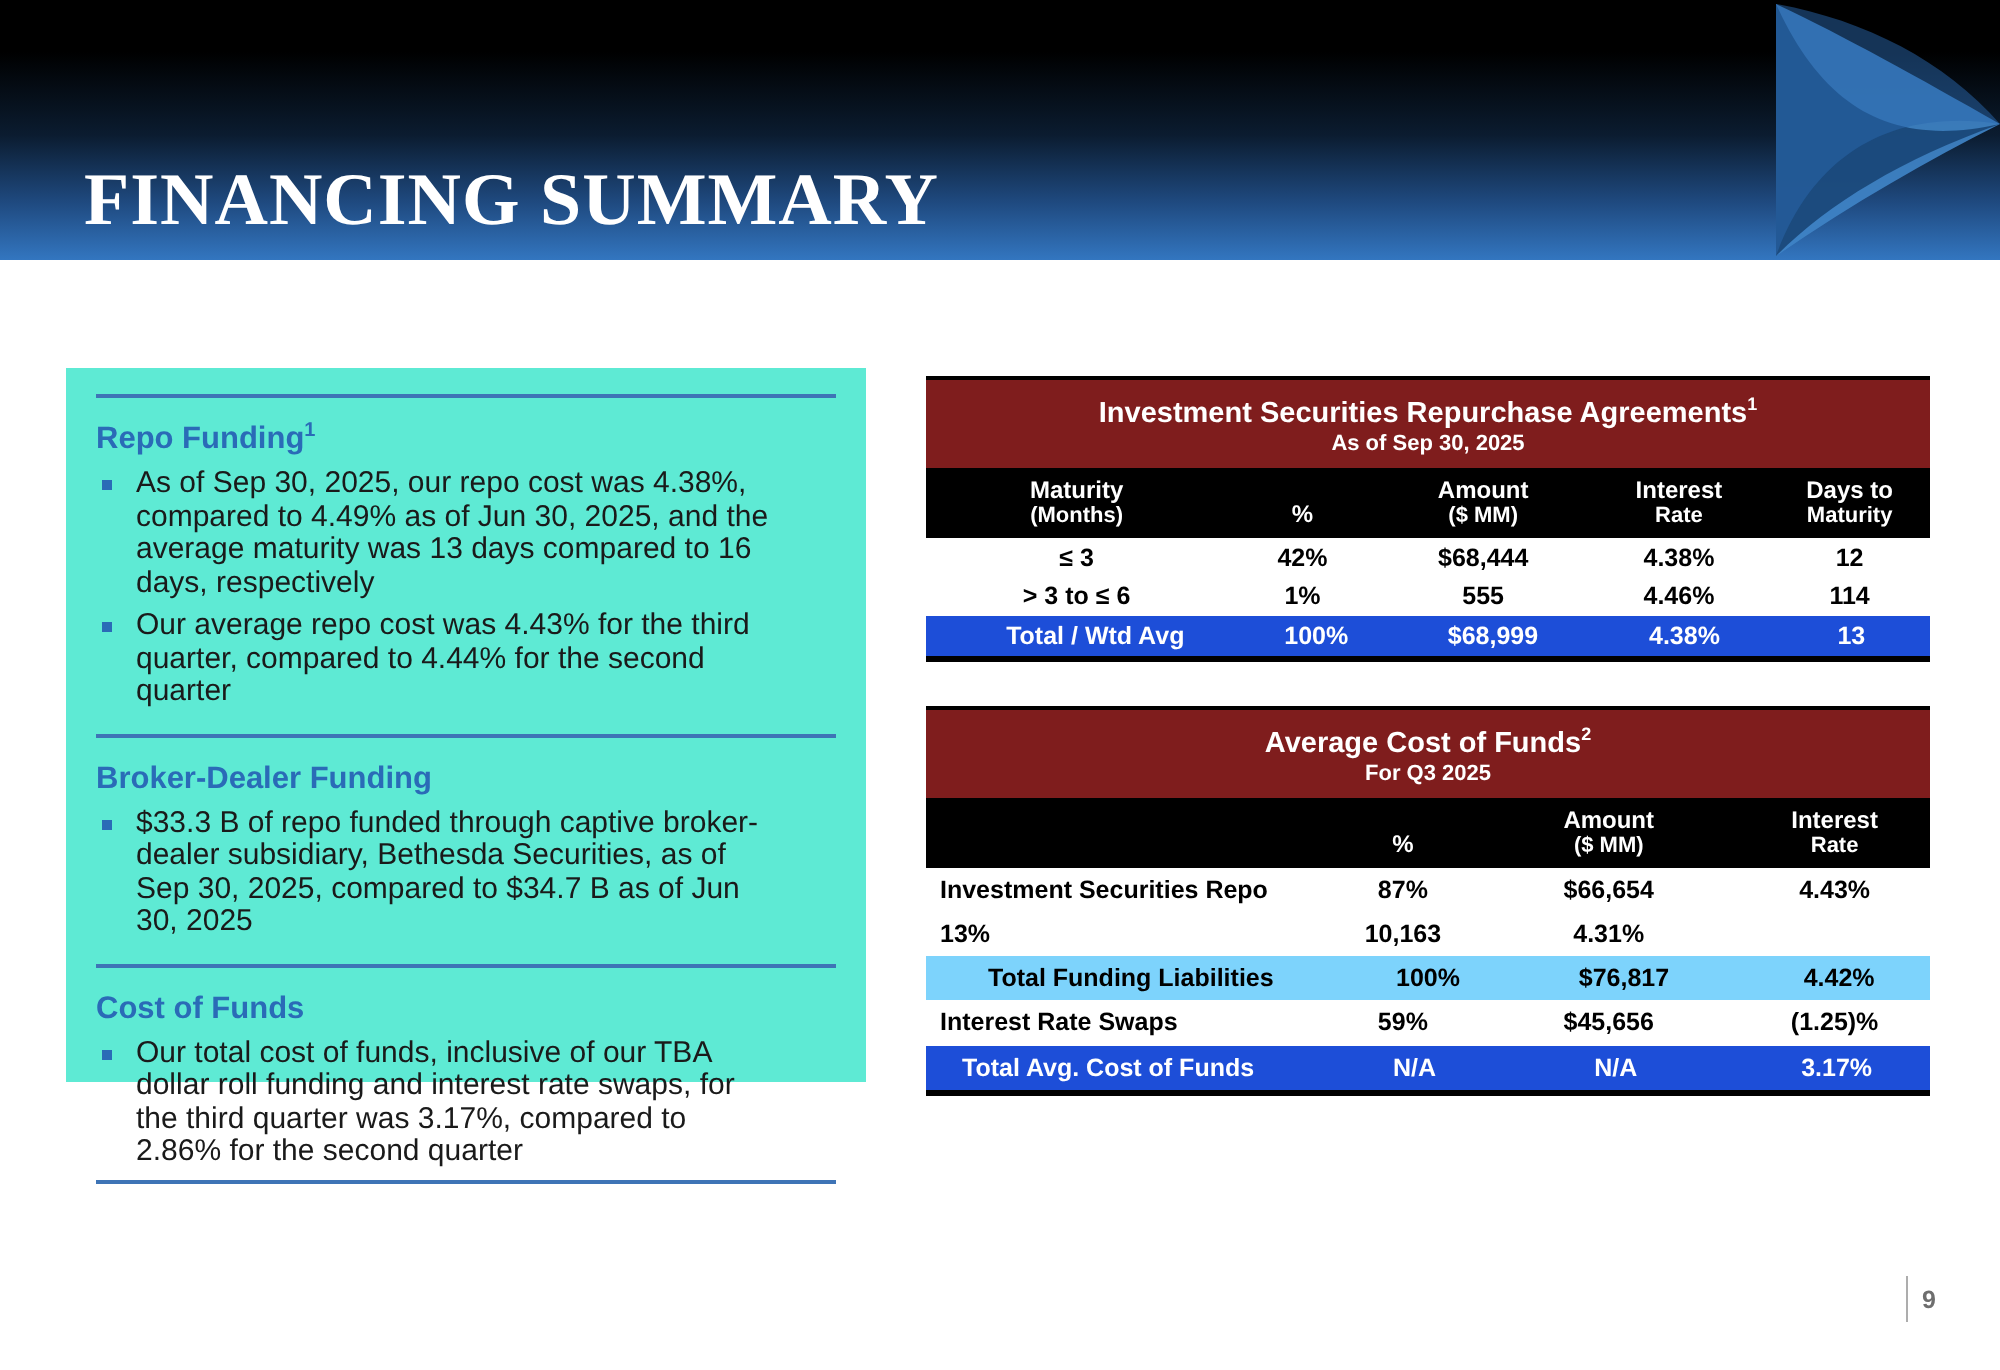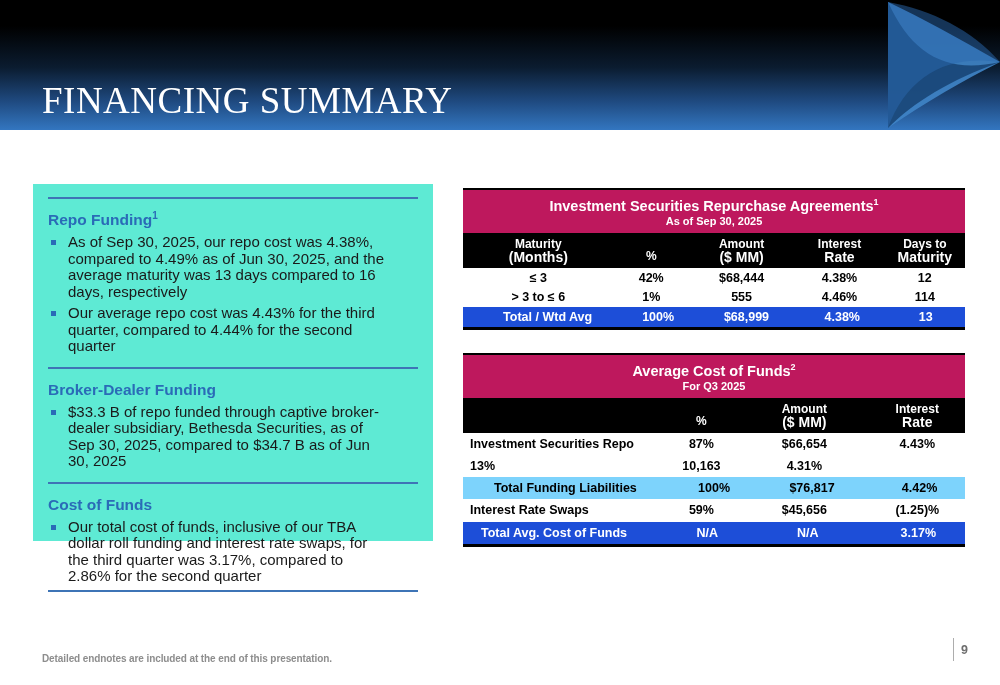--- a/index.html
+++ b/index.html
@@ -3,48 +3,48 @@
 <meta charset="utf-8">
 <style>
   html,body{margin:0;padding:0;background:#fff;}
   .slide{position:relative;width:1000px;height:685px;background:#ffffff;overflow:hidden;
          font-family:"Liberation Sans",sans-serif;}
 
   
   .header{position:absolute;left:0;top:0;width:1000px;height:130px;
           background:linear-gradient(180deg,#000000 0%,#000000 20%,#0b1c30 52%,#1f4a80 78%,#3376c0 100%);}
   .slide-title{position:absolute;left:42px;top:82px;margin:0;color:#ffffff;
-               font-family:"Liberation Serif",serif;font-weight:400;font-size:37px;
+               font-family:"Liberation Serif",serif;font-weight:700;font-size:37px;
                line-height:1;letter-spacing:0.5px;white-space:nowrap;}
   .logo{position:absolute;top:0;right:0;width:148px;height:128px;}
 
   
   .panel{position:absolute;left:33px;top:184px;width:400px;height:357px;background:#5eead4;
          box-sizing:border-box;padding-top:13px;display:flex;flex-direction:column;}
   .rule{height:2px;background:#3E74B6;margin:0 15px;flex:none;}
   .rule-mid{margin-top:7px;}
   .rule-bottom{margin-top:auto;margin-bottom:6px;}
   .sec-heading{margin:8px 15px 0 15px;color:#2A6BB7;font-weight:700;font-size:15.5px;line-height:17px;}
   .sec-heading sup{font-size:10px;}
   .bullets{margin:6px 0 0 0;padding:0;list-style:none;}
   .bullet{display:flex;margin:0 15px 5px 18px;}
   .bullet-sq{flex:none;width:5px;height:5px;background:#2A6BB7;margin:6px 12px 0 0;}
   .bullet-text{color:#1a1a1a;font-size:15px;line-height:16.5px;width:320px;}
 
   
   .tbl{position:absolute;left:463px;width:502px;box-sizing:border-box;
        border-top:2px solid #000;border-bottom:3px solid #000;background:#fff;}
-  .tbl-title-band{background:#be185d;color:#fff;text-align:center;padding:4px 0 5px 0;}
+  .tbl-title-band{background:#7f1d1d;color:#fff;text-align:center;padding:4px 0 5px 0;}
   .tbl-title{font-weight:700;font-size:14.5px;line-height:17px;}
   .tbl-title sup{font-size:9px;}
   .tbl-subtitle{font-weight:700;font-size:11px;line-height:13px;}
   .tbl-head{background:#000;color:#fff;display:flex;align-items:flex-end;padding:5px 0 5px 0;}
   .hcell{display:flex;flex-direction:column;justify-content:flex-end;text-align:center;}
   .hl1{font-weight:700;font-size:12px;line-height:13px;}
-  .hl2{font-weight:700;font-size:14px;line-height:12px;}
+  .hl2{font-weight:700;font-size:11px;line-height:12px;}
   .trow{display:flex;align-items:center;background:#fff;color:#000;}
   .tcell{text-align:center;font-weight:700;font-size:12.5px;}
   .row-subtotal{background:#7dd3fc;padding-left:24px;}
   .row-total{background:#1d4ed8;color:#fff;padding-left:11px;}
 
   
   .tbl-repo{top:188px;}
   .tbl-repo .trow{height:19.5px;}
   .tbl-repo .row-total{height:20px;}
   .t1c:nth-child(1){width:30%;}
@@ -216,17 +216,16 @@
       <div class="tcell t2c">(1.25)%</div>
     </div>
     <div class="trow row-total">
       <div class="tcell t2c">Total Avg. Cost of Funds</div>
       <div class="tcell t2c">N/A</div>
       <div class="tcell t2c">N/A</div>
       <div class="tcell t2c">3.17%</div>
     </div>
   </section>
 
-  <div class="footer-note">Detailed endnotes are included at the end of this presentation.</div>
   <div class="page-divider"></div>
   <div class="page-number">9</div>
 
 </div>
 
 </body></html>

